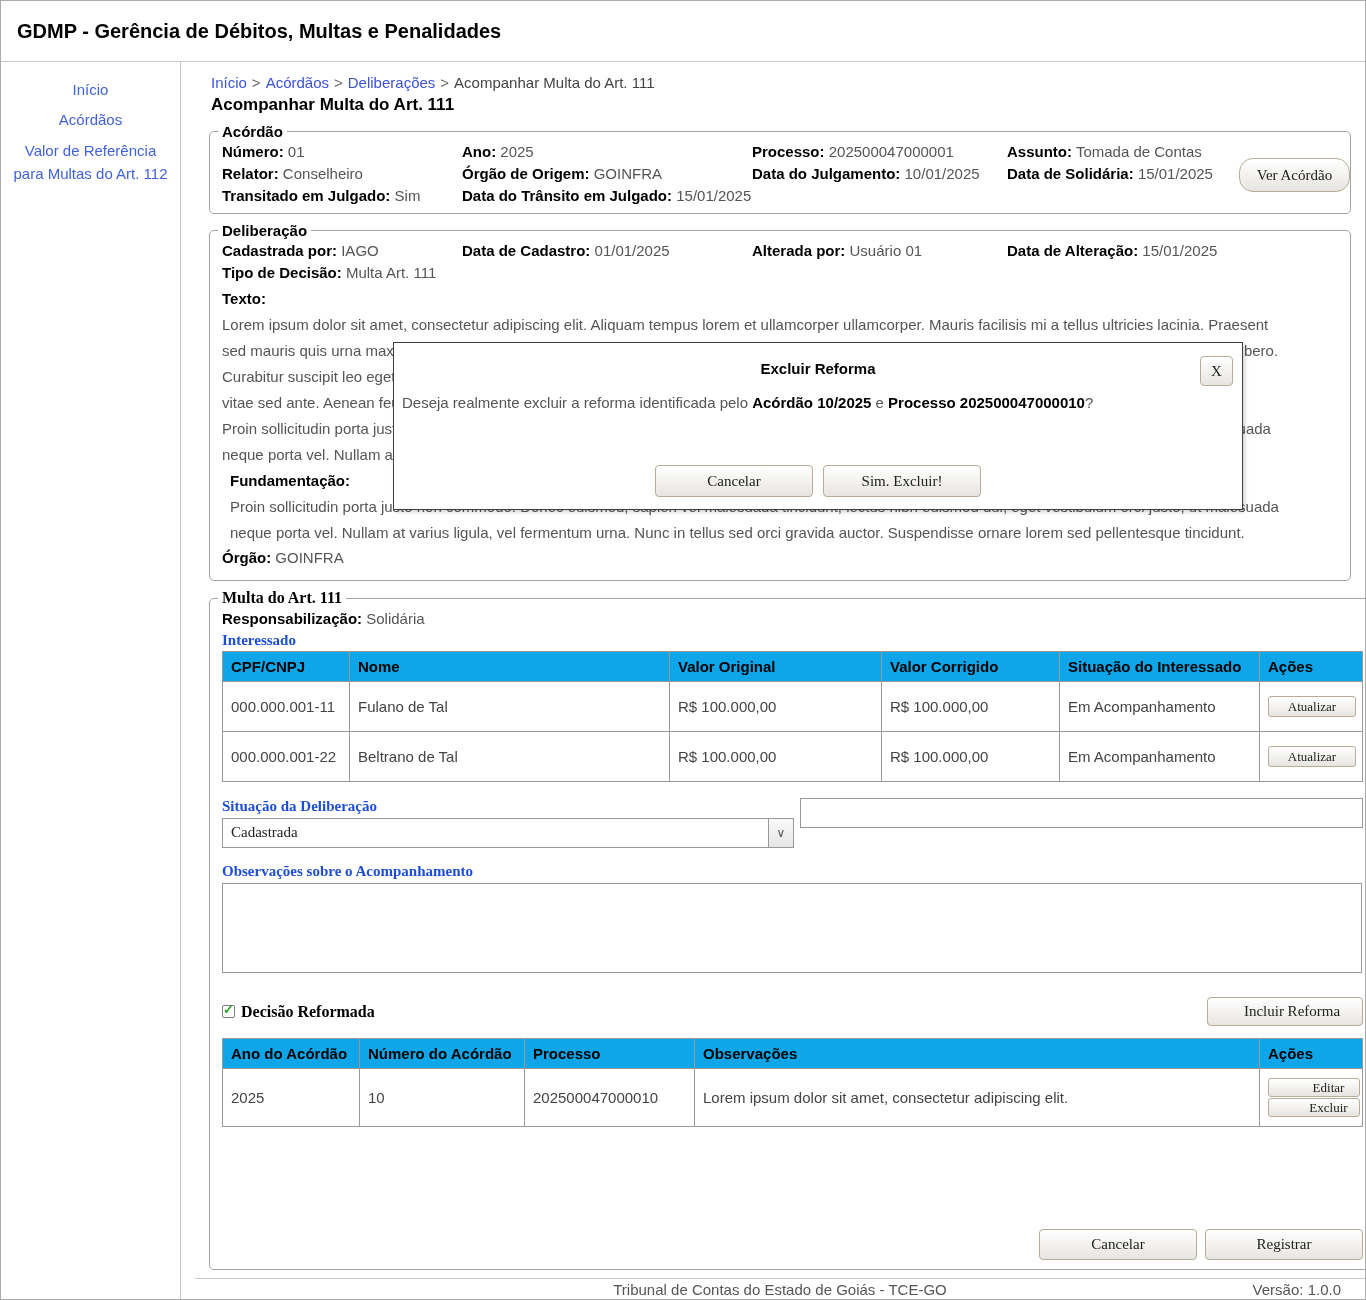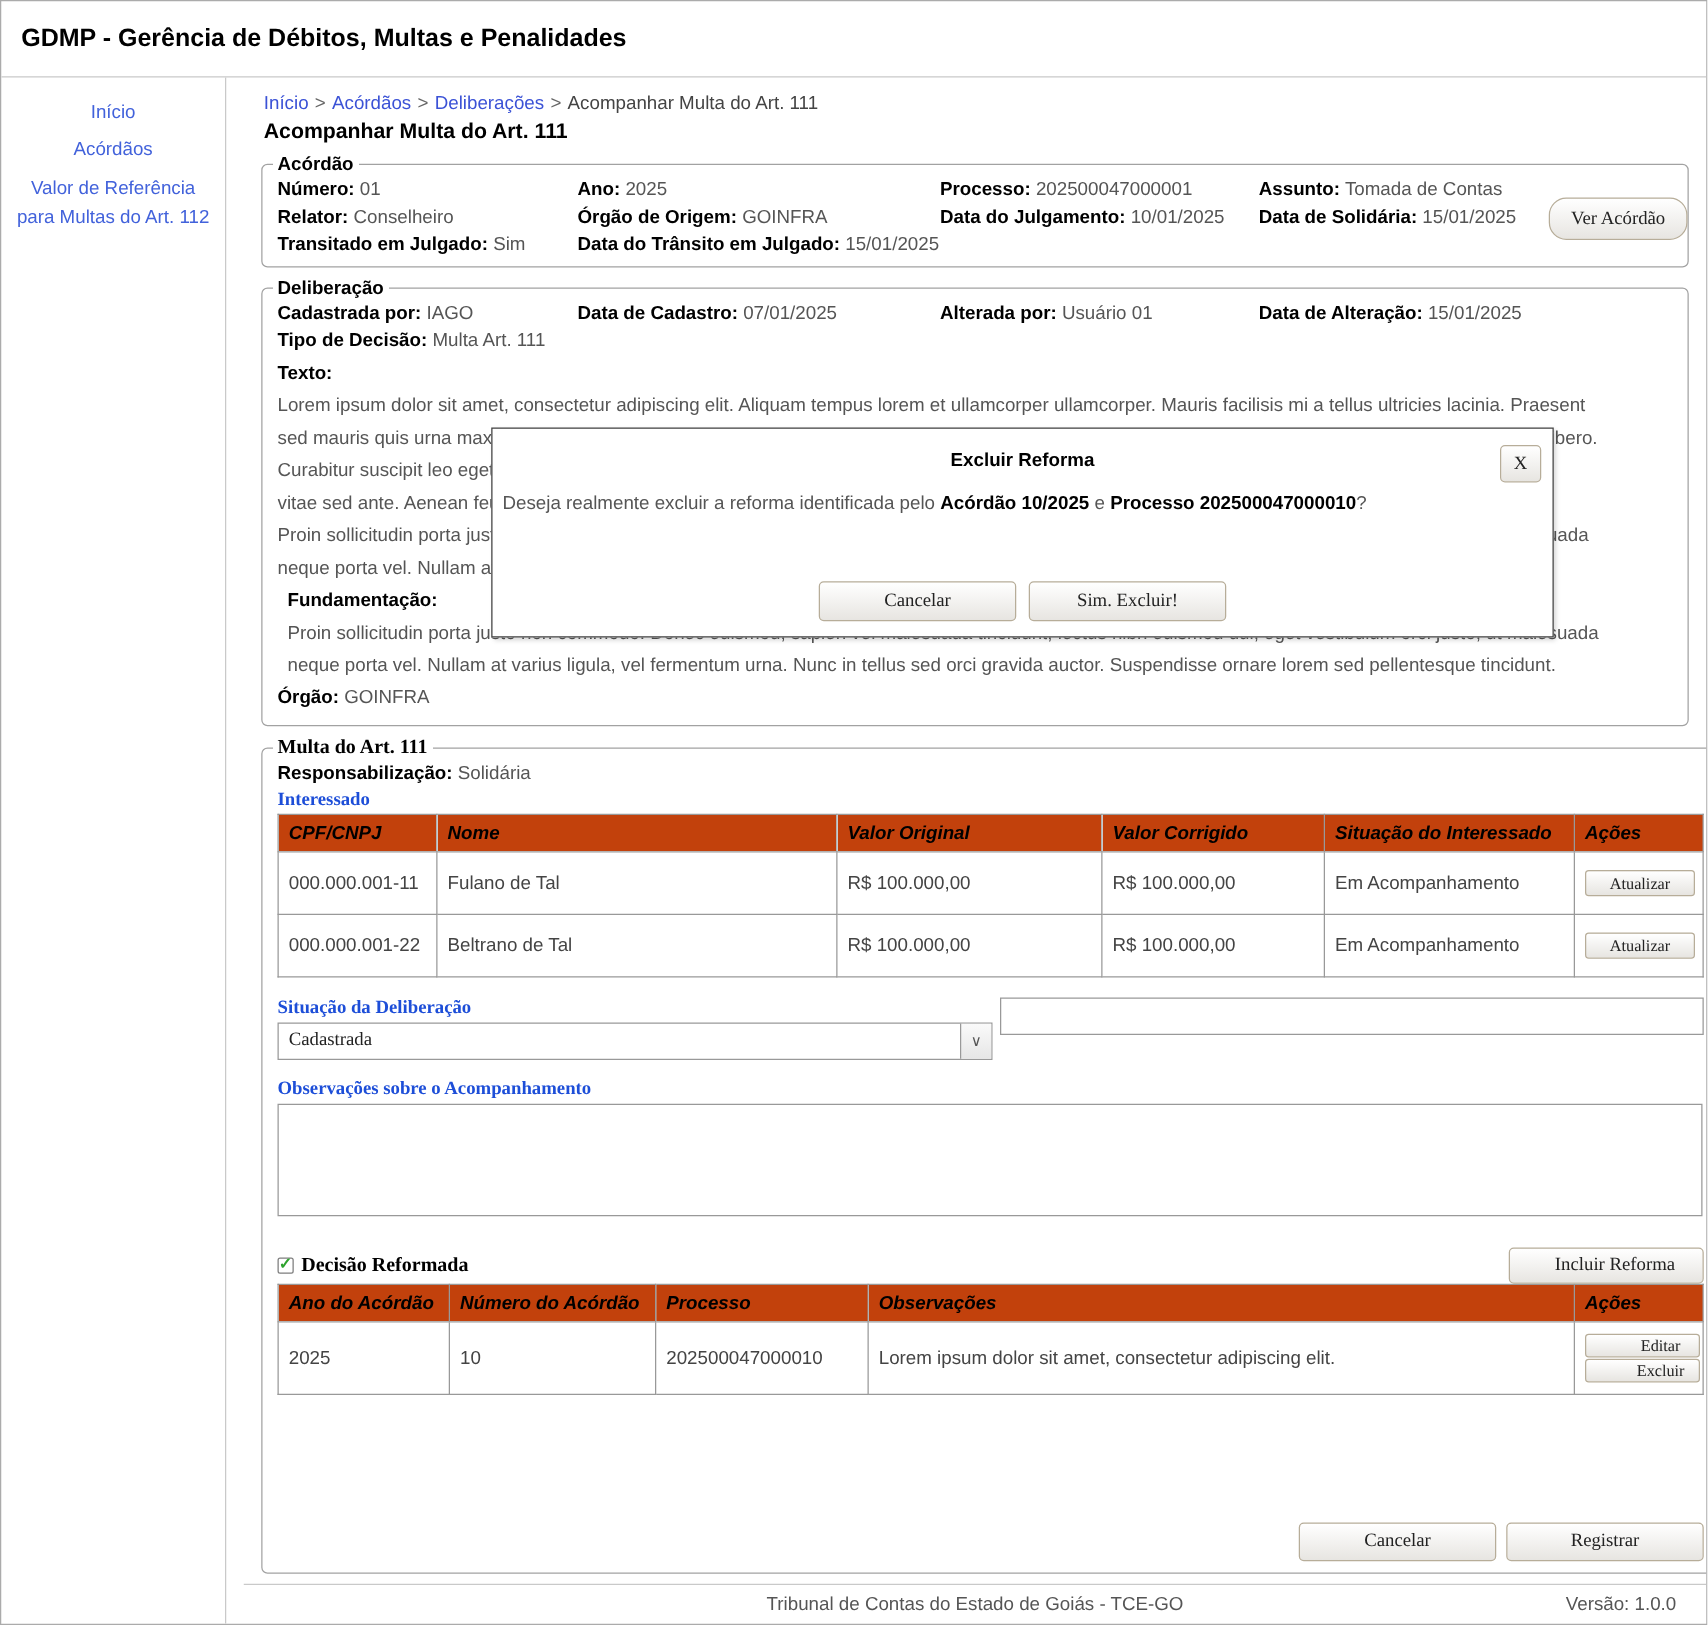--- a/index.html
+++ b/index.html
@@ -50,21 +50,21 @@
 
   
   .tline { white-space:nowrap; overflow:hidden; line-height:26px; font-size:15px; color:#555; }
   .tlabel { font-weight:bold; color:#000; font-size:15px; line-height:26px; }
   .indent { margin-left:8px; }
   .drow { font-size:15px; margin-bottom:5px; }
 
   
   table { border-collapse:collapse; table-layout:fixed; width:1140px; font-size:15px; }
   th, td { border:1px solid #999; padding:0 8px; text-align:left; overflow:hidden; }
-  th { background:#c2410c; font-weight:bold; color:#000; height:30px;font-style:italic; }
+  th { background:#0ea5e9; font-weight:bold; color:#000; height:30px; }
   td { color:#444; }
   .t-interessados td { height:50px; }
   .t-reformas td { height:58px; }
 
   
   .form-row { display:flex; gap:6px; margin-top:16px; }
   .form-col-left { width:572px; }
   .form-col-right { flex:1; }
   .form-label { font-family:"Liberation Serif", serif; font-weight:bold; font-size:15px; color:#1d4ed8; margin-bottom:3px; }
   .select-box { display:flex; border:1px solid #999; height:30px; background:#fff; align-items:stretch; cursor:pointer; }
@@ -73,21 +73,21 @@
   .text-input { width:100%; height:30px; border:1px solid #999; background:#fff; padding:0 8px; font-size:15px; font-family:"Liberation Sans", sans-serif; }
   .obs-label { margin-top:15px; }
   textarea.obs { width:1140px; height:90px; border:1px solid #999; resize:none; padding:6px 8px; font-size:15px; font-family:"Liberation Sans", sans-serif; }
 
   
   .check-row { display:flex; align-items:center; margin-top:20px; }
   .checkbox { width:13px; height:13px; border:1px solid #7d7d7d; background:#fff; border-radius:2px; position:relative; display:inline-block; cursor:pointer; flex-shrink:0; }
   .checkbox .tick { position:absolute; left:0px; top:-4px; font-size:13px; font-weight:bold; color:#2ea32e; }
   .check-label { font-family:"Liberation Serif", serif; font-weight:bold; font-size:16px; color:#000; margin-left:6px; }
   .check-row .spacer { flex:1; }
-  .reforma-table-wrap { }
+  .reforma-table-wrap { margin-top:12px; }
 
   
   .bottom-buttons { display:flex; justify-content:flex-end; gap:8px; margin-top:102px; }
 
   
   .app-footer { height:66px; border-top:1px solid #c9c9c9; display:flex; align-items:center; justify-content:center; position:relative; font-size:15px; color:#555; }
   .app-footer .version { position:absolute; right:24px; color:#555; }
 
   
   .modal { position:absolute; left:392px; top:341px; width:850px; height:168px; background:#fff; border:1px solid #3f3f3f; box-shadow:2px 2px 4px rgba(0,0,0,0.18); z-index:10; }
@@ -138,21 +138,21 @@
             <div><span class="fl">Transitado em Julgado:</span> <span class="fv">Sim</span></div>
             <div class="span3"><span class="fl">Data do Trânsito em Julgado:</span> <span class="fv">15/01/2025</span></div>
           </div>
           <button class="btn btn-ver">Ver Acórdão</button>
         </fieldset>
 
         <fieldset>
           <legend>Deliberação</legend>
           <div class="fgrid" style="margin-bottom:5px;">
             <div><span class="fl">Cadastrada por:</span> <span class="fv">IAGO</span></div>
-            <div><span class="fl">Data de Cadastro:</span> <span class="fv">07/01/2025</span></div>
+            <div><span class="fl">Data de Cadastro:</span> <span class="fv">01/01/2025</span></div>
             <div><span class="fl">Alterada por:</span> <span class="fv">Usuário 01</span></div>
             <div><span class="fl">Data de Alteração:</span> <span class="fv">15/01/2025</span></div>
           </div>
           <div class="drow"><span class="fl">Tipo de Decisão:</span> <span class="fv">Multa Art. 111</span></div>
           <div class="tlabel">Texto:</div>
           <div>
             <div class="tline">Lorem ipsum dolor sit amet, consectetur adipiscing elit. Aliquam tempus lorem et ullamcorper ullamcorper. Mauris facilisis mi a tellus ultricies lacinia. Praesent</div>
             <div class="tline">sed mauris quis urna maximus porttitor. Vestibulum commodo augue at dignissim placerat. Integer gravida efficitur diam non tincidunt. Nam sed molestie libero.</div>
             <div class="tline">Curabitur suscipit leo eget dolor dictum, at malesuada justo pretium. Aenean pretium elit nec turpis egestas, non faucibus leo iaculis accumsan</div>
             <div class="tline">vitae sed ante. Aenean feugiat risus non felis interdum, sed vehicula nisl lacinia. Donec facilisis sapien vitae augue congue commodo.</div>

